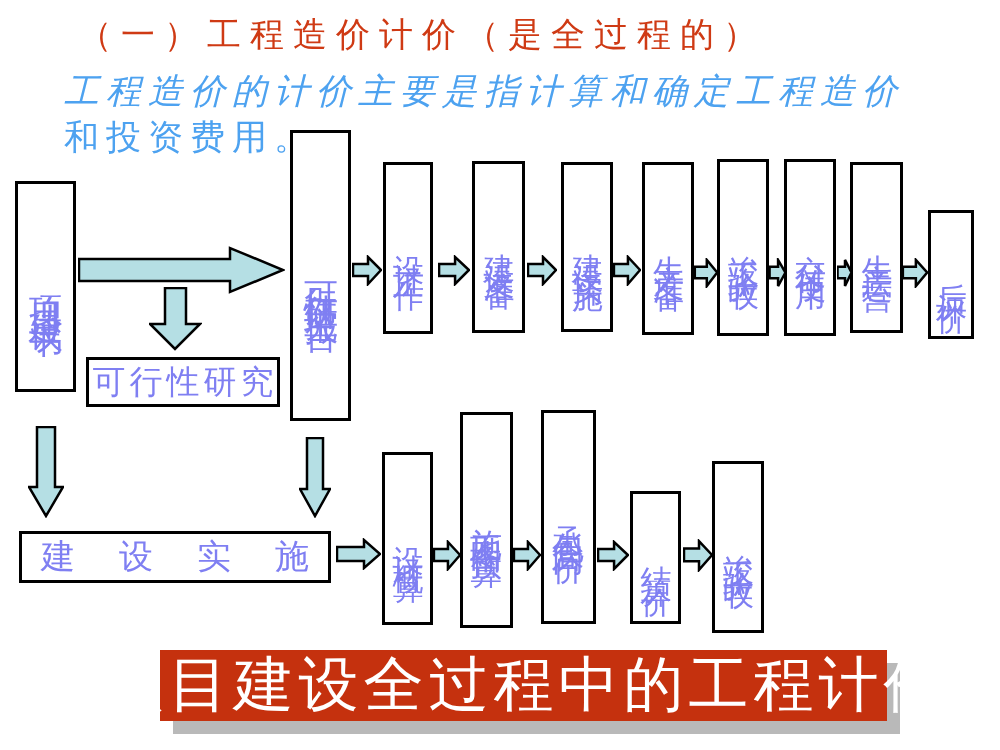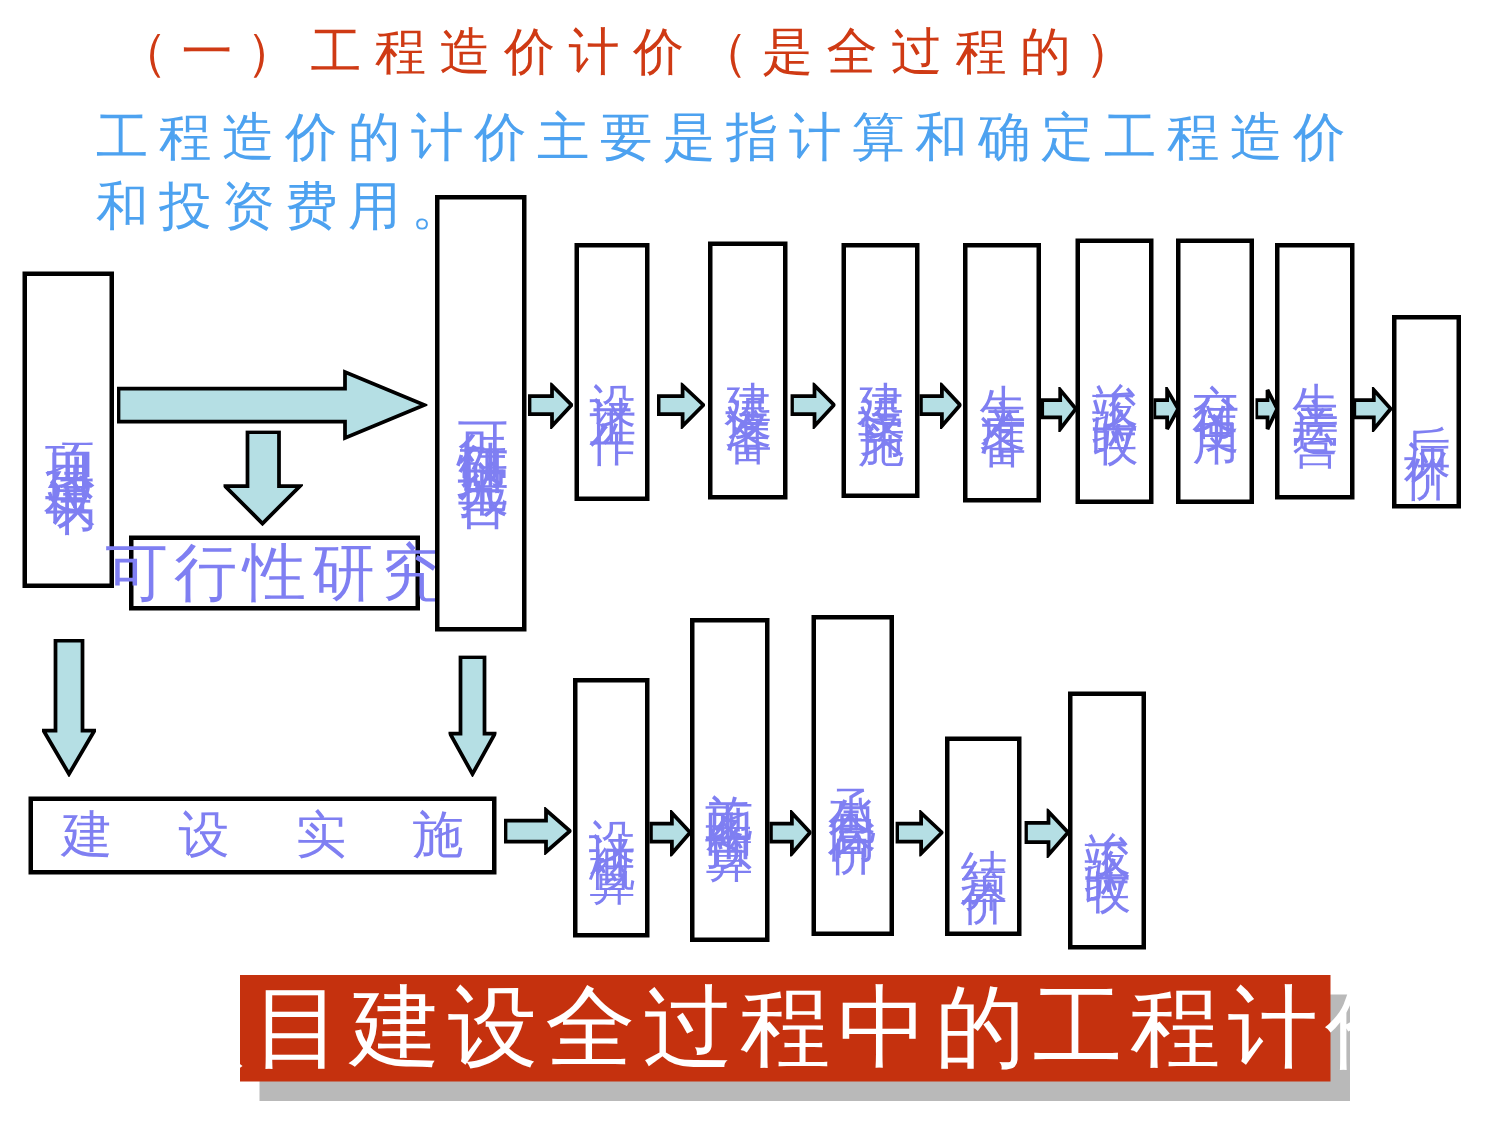--- a/index.html
+++ b/index.html
@@ -7,38 +7,38 @@
     position:relative;width:1000px;height:750px;background:#ffffff;overflow:hidden;
     font-family:"Liberation Serif", serif;
   }
   .abs{position:absolute;}
   .heading{
     left:78px;top:12px;font-size:34px;letter-spacing:9px;color:#cf3a14;white-space:nowrap;
   }
   .intro{
     font-size:35px;letter-spacing:7px;color:#4da2f0;white-space:nowrap;
   }
-  .intro1{left:64px;top:68px;}
+  .intro1{left:64px;top:68px;font-style:italic;}
   .intro2{left:64px;top:114px;}
   .node{
     position:absolute;border:3px solid #000;background:#ffffff;
     display:flex;align-items:center;justify-content:center;
     color:#7f7ff2;box-sizing:border-box;
   }
   .vtext{
     writing-mode:vertical-rl;text-orientation:upright;white-space:nowrap;
   }
   .htext{white-space:nowrap;}
   
   .n-proposal .vtext{font-size:34px;letter-spacing:7px;}
   .n-report .vtext{font-size:34px;letter-spacing:6px;}
   .chain4 .vtext{font-size:31px;letter-spacing:9px;}
   .chain5 .vtext{font-size:32px;letter-spacing:7px;}
   .chain3 .vtext{font-size:31px;letter-spacing:11px;}
-  .n-feas .htext{font-size:42px;letter-spacing:4px;margin-right:-4px;}
+  .n-feas .htext{font-size:33px;letter-spacing:4px;margin-right:-4px;}
   .n-invest .htext{font-size:34px;letter-spacing:44px;margin-right:-44px;}
   .arrow{position:absolute;}
   .arrow svg{display:block;width:100%;height:100%;}
   .arrow polygon{fill:#b5dfe4;stroke:#000;stroke-width:2.5;vector-effect:non-scaling-stroke;stroke-linejoin:miter;}
   #banner{
     position:absolute;left:160px;top:650px;width:727px;height:71px;
     background:#c5310e;box-shadow:13px 13px 0 #b9b9b9;
     display:flex;align-items:center;justify-content:center;
   }
   #banner .htext{color:#ffffff;font-size:60px;letter-spacing:5px;margin-right:-5px;}

